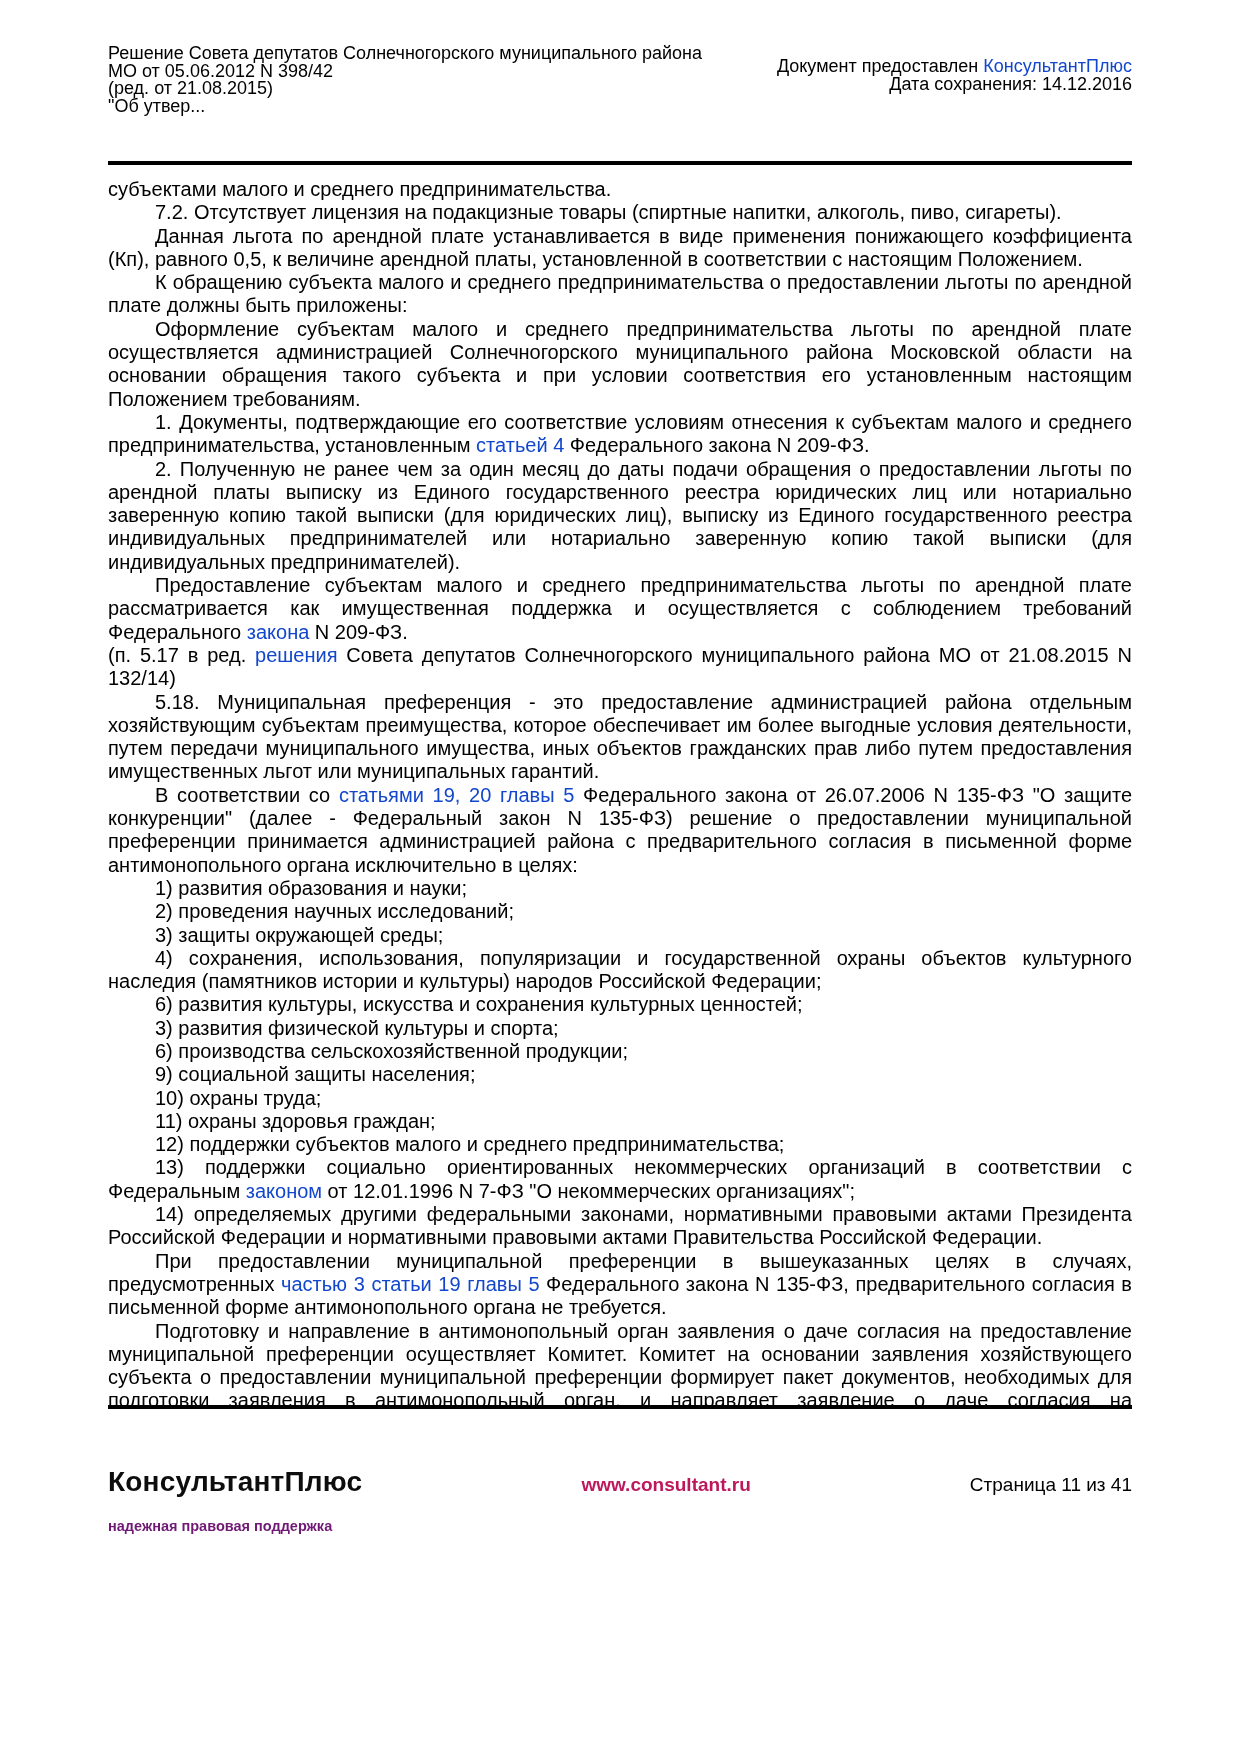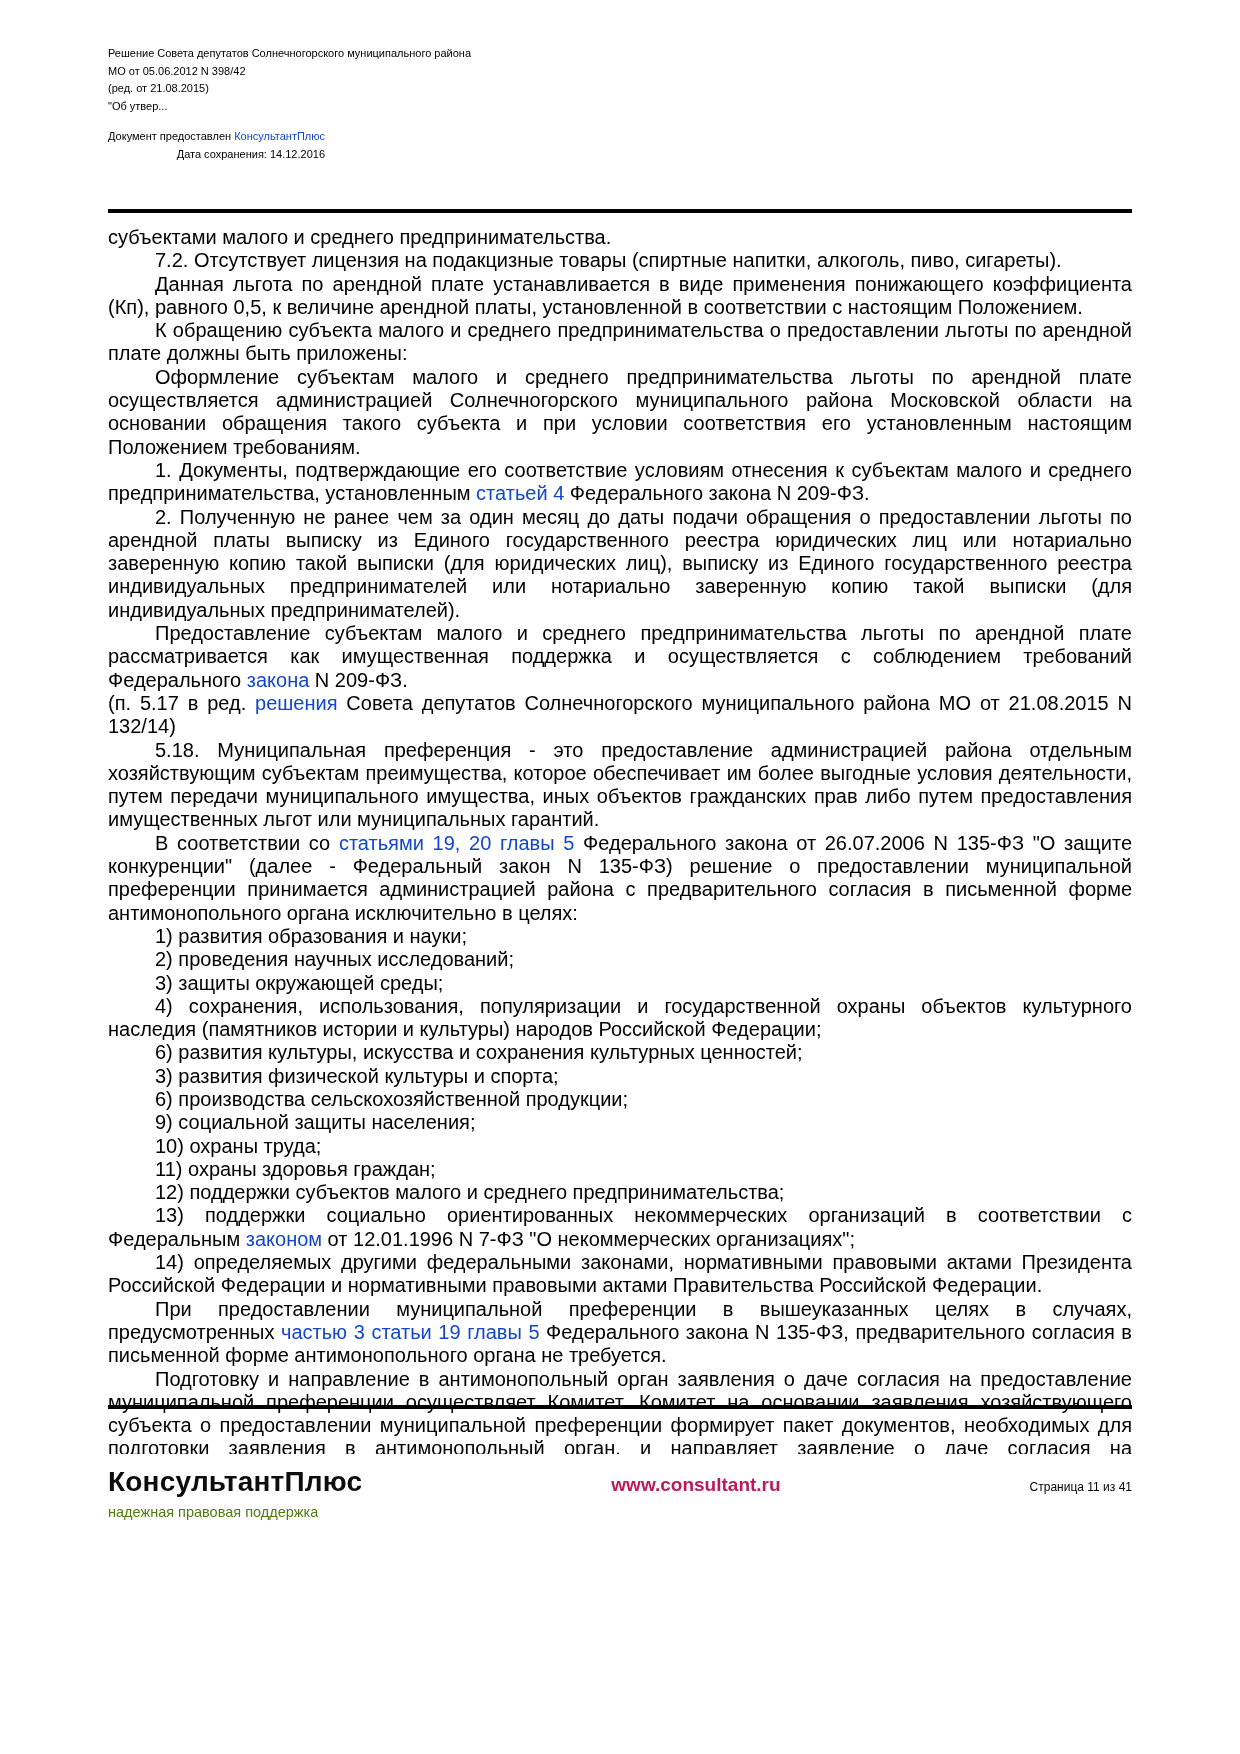--- a/index.html
+++ b/index.html
@@ -16,23 +16,22 @@
     margin: 0 auto;
     background: #ffffff;
     overflow: hidden;
   }
   
   .header {
     display: flex;
     justify-content: space-between;
     align-items: flex-start;
     padding: 45px 108px 0 108px;
-    font-size: 11px;
+    font-size: 18px;
     line-height: 17.5px;
-    flex-direction: column;
   }
   .header-left { max-width: 620px; }
   .header-right { text-align: right; padding-top: 13px; }
   .header-right .row { white-space: nowrap; }
   a { text-decoration: none; cursor: pointer; }
   .doc-link, .hdr-link { color: #1246cc; }
   .rule-top {
     height: 4px;
     background: #000000;
     margin: 46px 108px 0 108px;
@@ -67,31 +66,31 @@
     align-items: baseline;
   }
   .brand-name {
     font-size: 28px;
     font-weight: bold;
     letter-spacing: 0.2px;
     color: #0d0d0d;
   }
   .brand-tagline {
     font-size: 14.5px;
-    font-weight: normal;
-    margin-top: 6px;
-    color: #4d7c0f;
+    font-weight: bold;
+    margin-top: 20px;
+    color: #701a75;
   }
   .site-link {
     font-size: 19px;
     font-weight: bold;
     color: #be185d;
   }
   .page-counter {
-    font-size: 12px;
+    font-size: 19px;
   }
 </style>
 </head>
 <body>
 
 <div class="page">
 
   <div class="header">
     <div class="header-left">
 

